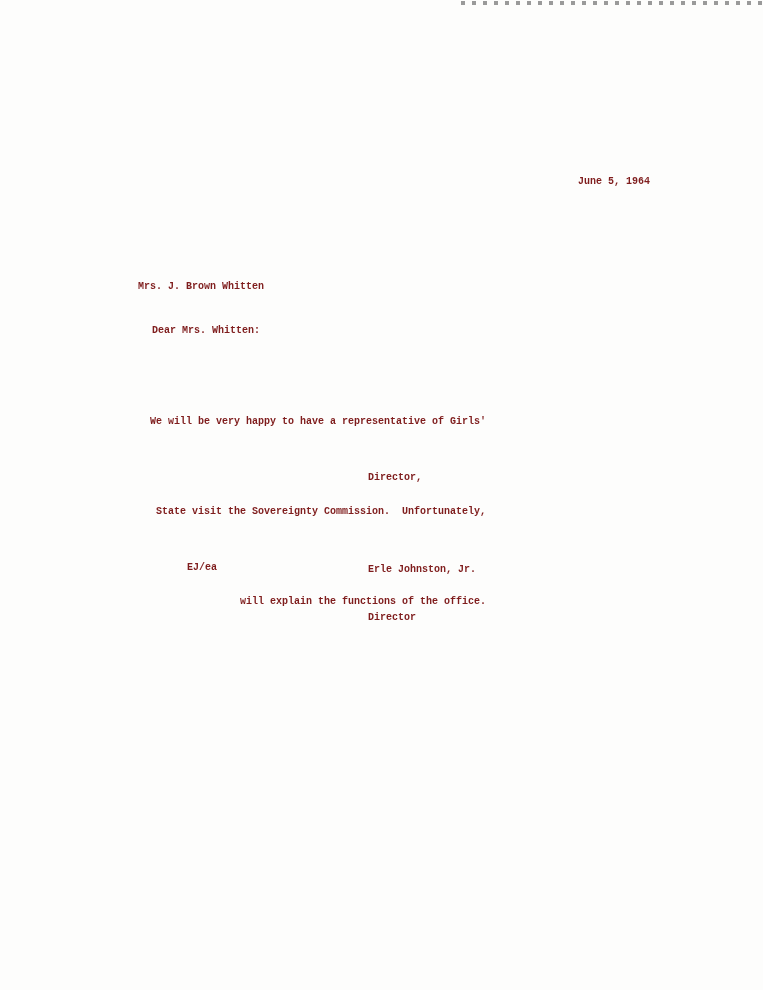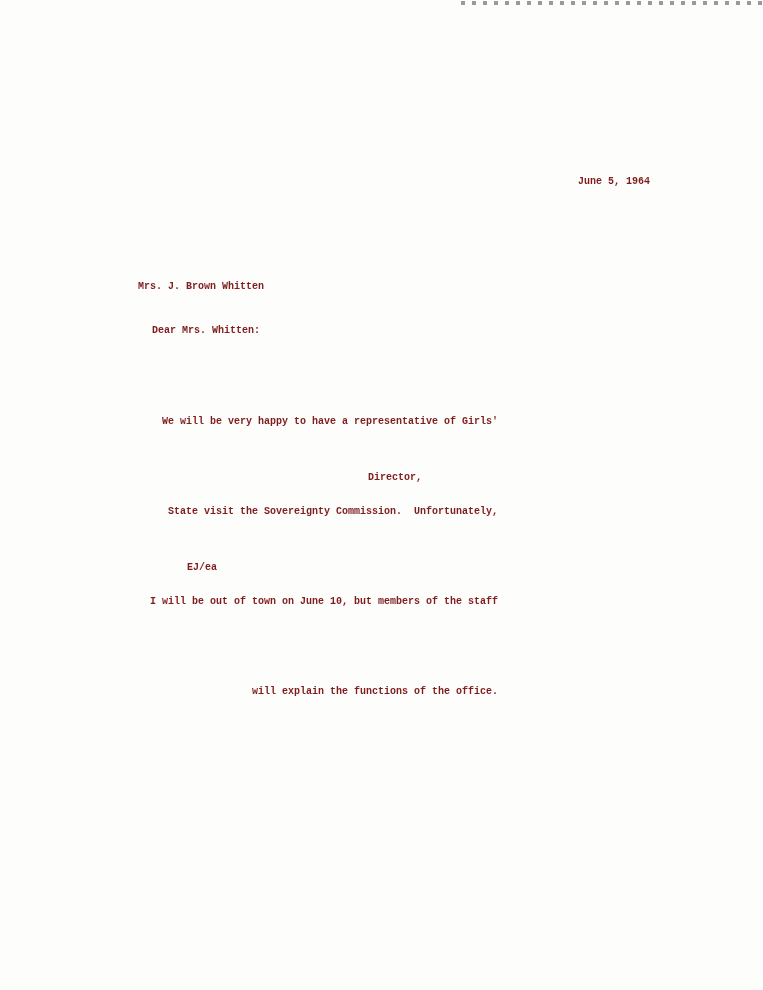--- a/index.html
+++ b/index.html
@@ -78,22 +78,25 @@
 
   <div class="abs recipient-address">
     <div>Mrs. J. Brown Whitten</div>
   </div>
 
   <div class="abs salutation">Dear Mrs. Whitten:</div>
 
   <div class="abs body-block">
     <div>We will be very happy to have a representative of Girls'</div>
     <div>State visit the Sovereignty Commission.  Unfortunately,</div>
-    <div>I will be out of town on June 10, but members of the staff</div>
     <div>will explain the functions of the office.</div>
   </div>
 
   <div class="abs closing">Director,</div>
 
+  <div class="abs signature-block">
+    <div>Erle Johnston, Jr.</div>
+    <div>Director</div>
+  </div>
 
   <div class="abs typist-initials">EJ/ea</div>
 
 </div>
 
 </body></html>

